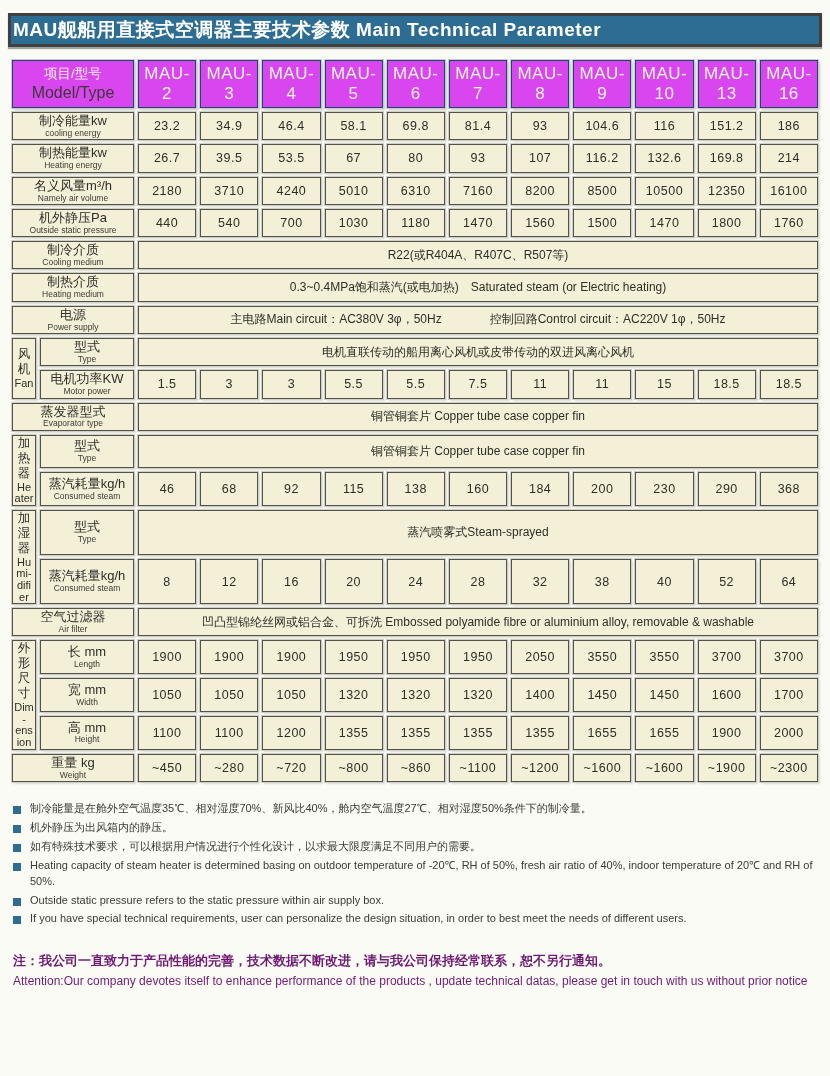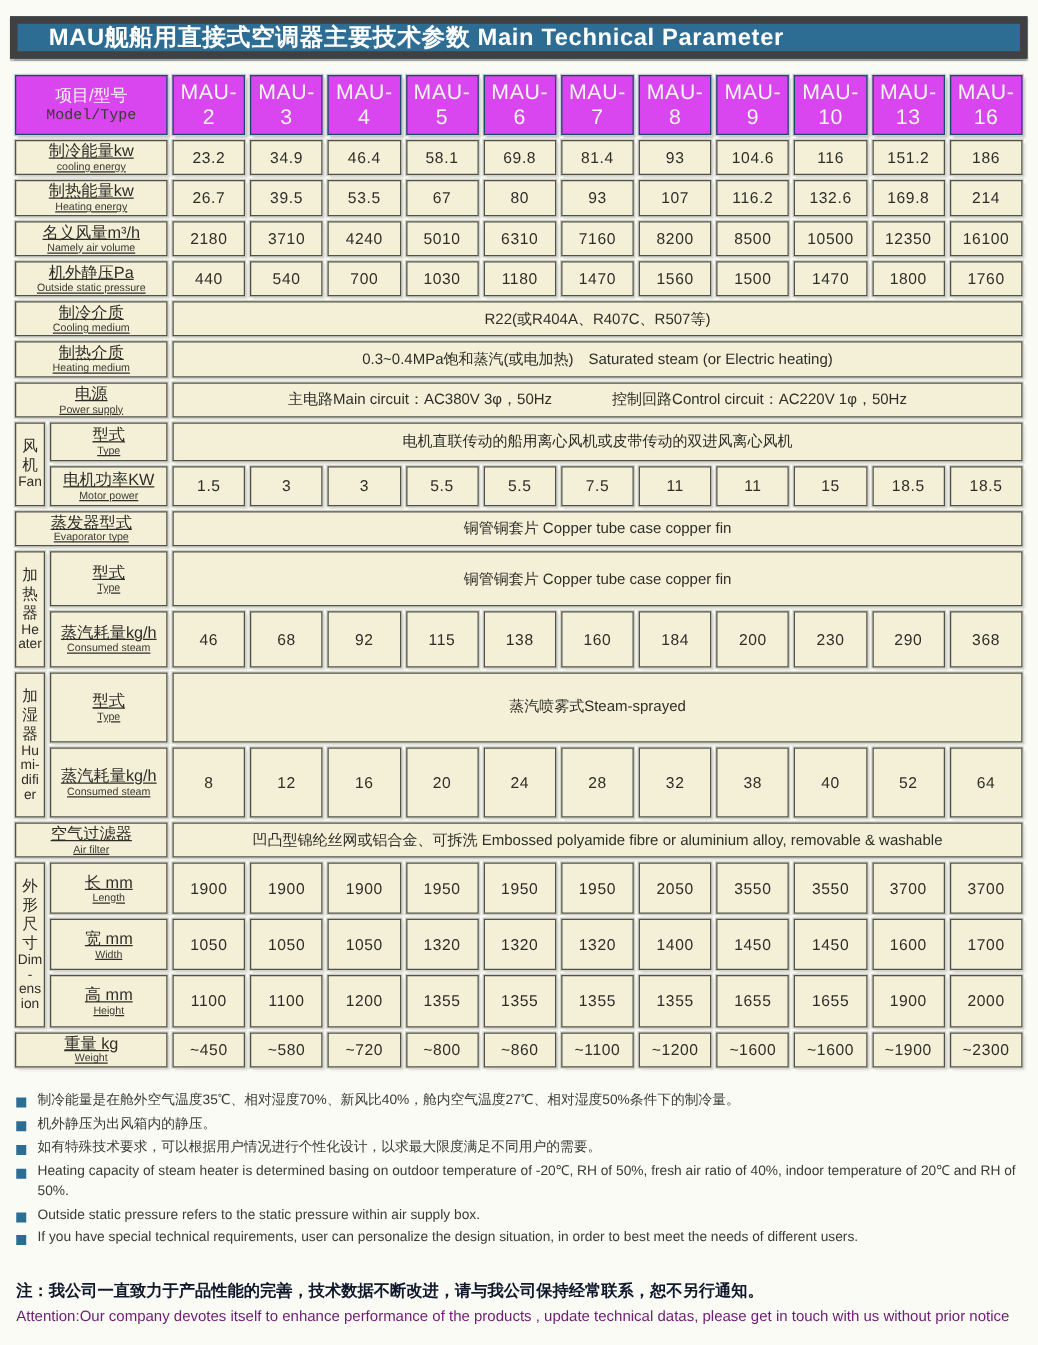--- a/index.html
+++ b/index.html
@@ -6,24 +6,24 @@
   html,body { margin:0; padding:0; }
   body {
     width:830px; height:1076px; overflow:hidden;
     background:#fbfbf6;
     font-family:"Liberation Sans", sans-serif;
     color:#2e2e28;
   }
   
   .titlebar {
     margin:13px 8px 0 8px; height:34px;
-    background:#2d6d94; border:6px solid #404040;
+    background:#2d6d94; border:3px solid #404040;
     box-shadow:0 2px 1px rgba(0,0,0,.35);
     color:#ffffff; font-size:19px; font-weight:bold; letter-spacing:.5px;
-    display:flex; align-items:center; padding-left:25px;
+    display:flex; align-items:center; padding-left:2px;
     white-space:nowrap;
   }
   
   table.spec {
     margin:9px 8px 0 8px; width:814px;
     border-collapse:separate; border-spacing:4px 4px;
     table-layout:fixed;
   }
   col.c-g { width:24px; }
   col.c-l { width:94px; }
@@ -32,38 +32,38 @@
     border:1.5px solid #52524a;
     box-shadow:0 0 0 1px #cfcfc6, 2px 2px 2px rgba(0,0,0,.13);
     padding:1px 2px; text-align:center; vertical-align:middle;
   }
   td.hd {
     background:#d946ef; border-color:#1a4a68; color:#f4f6f1;
     box-shadow:0 0 0 1px #c2ccd2, 2px 2px 2px rgba(0,0,0,.22);
     height:48px;
   }
   .hd .lzh { font-size:13.5px; }
-  .hd .len { font-size:12px; margin-top:2px;font-family:Liberation Mono, monospace; }
+  .hd .len { font-size:16px; margin-top:2px; }
   .model { font-size:17px; letter-spacing:.5px; }
   .lzh { font-size:13px; line-height:1.15; }
   .len { font-size:8.5px; line-height:1.1; color:#3a3a33; }
   td.val { font-size:12.5px; letter-spacing:.5px; height:28px; }
   td.spanv { font-size:12px; height:28px; }
-  td.lab { height:28px;text-decoration:underline; }
-  td.grp { padding:11px 1px; }
+  td.lab { height:28px; }
+  td.grp { padding:0 1px; }
   .gzh { font-size:12.5px; line-height:1.2; width:14px; margin:0 auto; word-break:break-all; }
   .gen { font-size:11px; line-height:1.05; overflow-wrap:anywhere; margin-top:1px; }
   
   .notes { margin:15px 10px 0 13px; }
   .note { display:flex; gap:9px; font-size:11px; line-height:1.45; color:#3b3b34; margin-bottom:3px; }
   .note .sq { flex:0 0 auto; width:8px; height:8px; background:#2d6d94; margin-top:5px; }
   .note .txt { flex:1 1 auto; }
   
   .attn { margin:25px 10px 0 13px; }
-  .attn-zh { color:#0f172a; font-size:13px; font-weight:600; margin-bottom:4px; }
+  .attn-zh { color:#701a75; font-size:13px; font-weight:600; margin-bottom:4px; }
   .attn-en { color:#701a75; font-size:12px; }
 </style>
 </head>
 <body>
 
 <div class="titlebar">MAU舰船用直接式空调器主要技术参数 Main Technical Parameter</div>
 
 <table class="spec">
   <colgroup>
     <col class="c-g">
@@ -359,21 +359,21 @@
     <td class="val">1900</td>
     <td class="val">2000</td>
   </tr>
 
   <tr>
     <td class="lab" colspan="2">
       <div class="lzh">重量 kg</div>
       <div class="len">Weight</div>
     </td>
     <td class="val">~450</td>
-    <td class="val">~580</td>
+    <td class="val">~280</td>
     <td class="val">~720</td>
     <td class="val">~800</td>
     <td class="val">~860</td>
     <td class="val">~1100</td>
     <td class="val">~1200</td>
     <td class="val">~1600</td>
     <td class="val">~1600</td>
     <td class="val">~1900</td>
     <td class="val">~2300</td>
   </tr>

